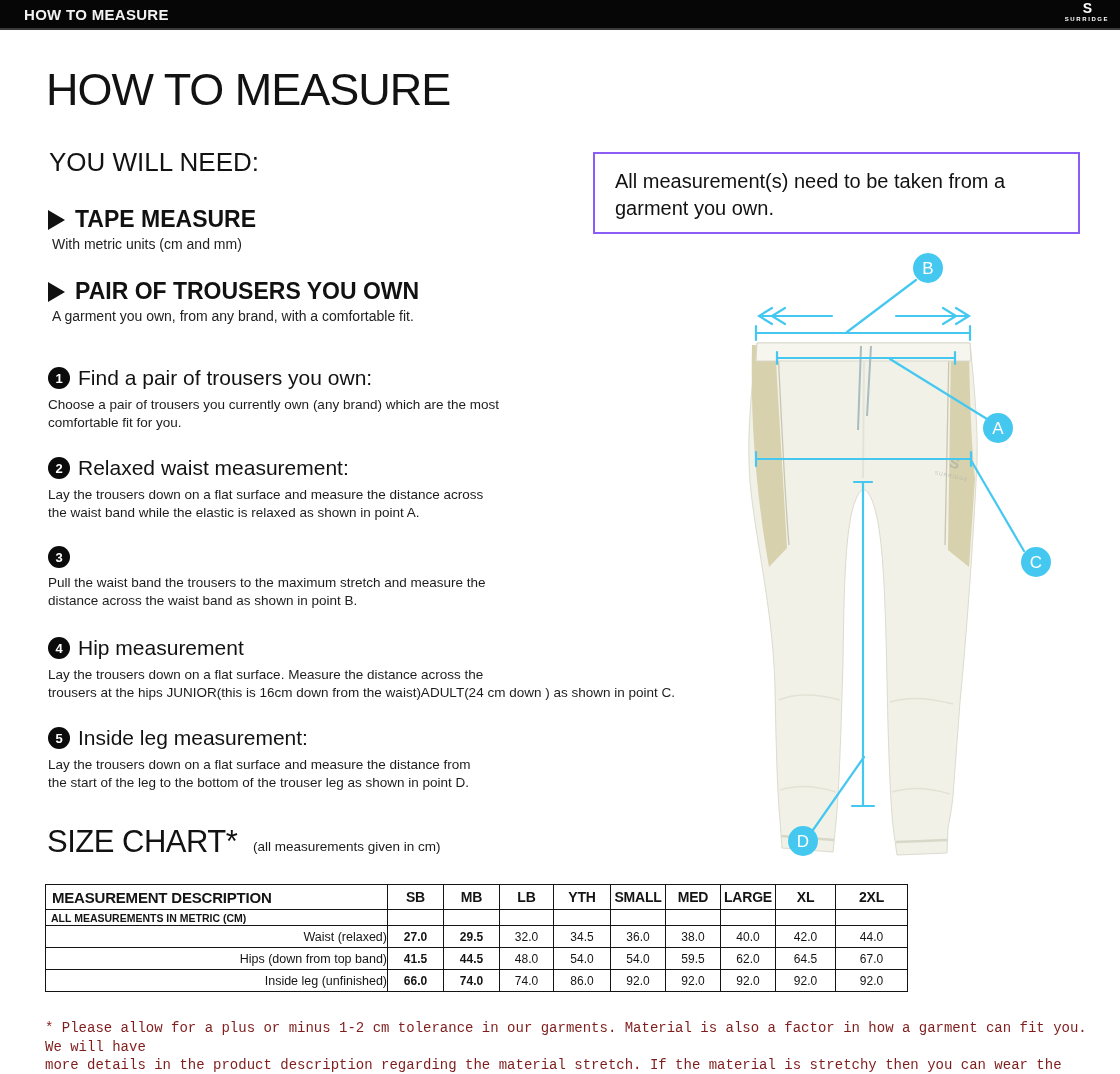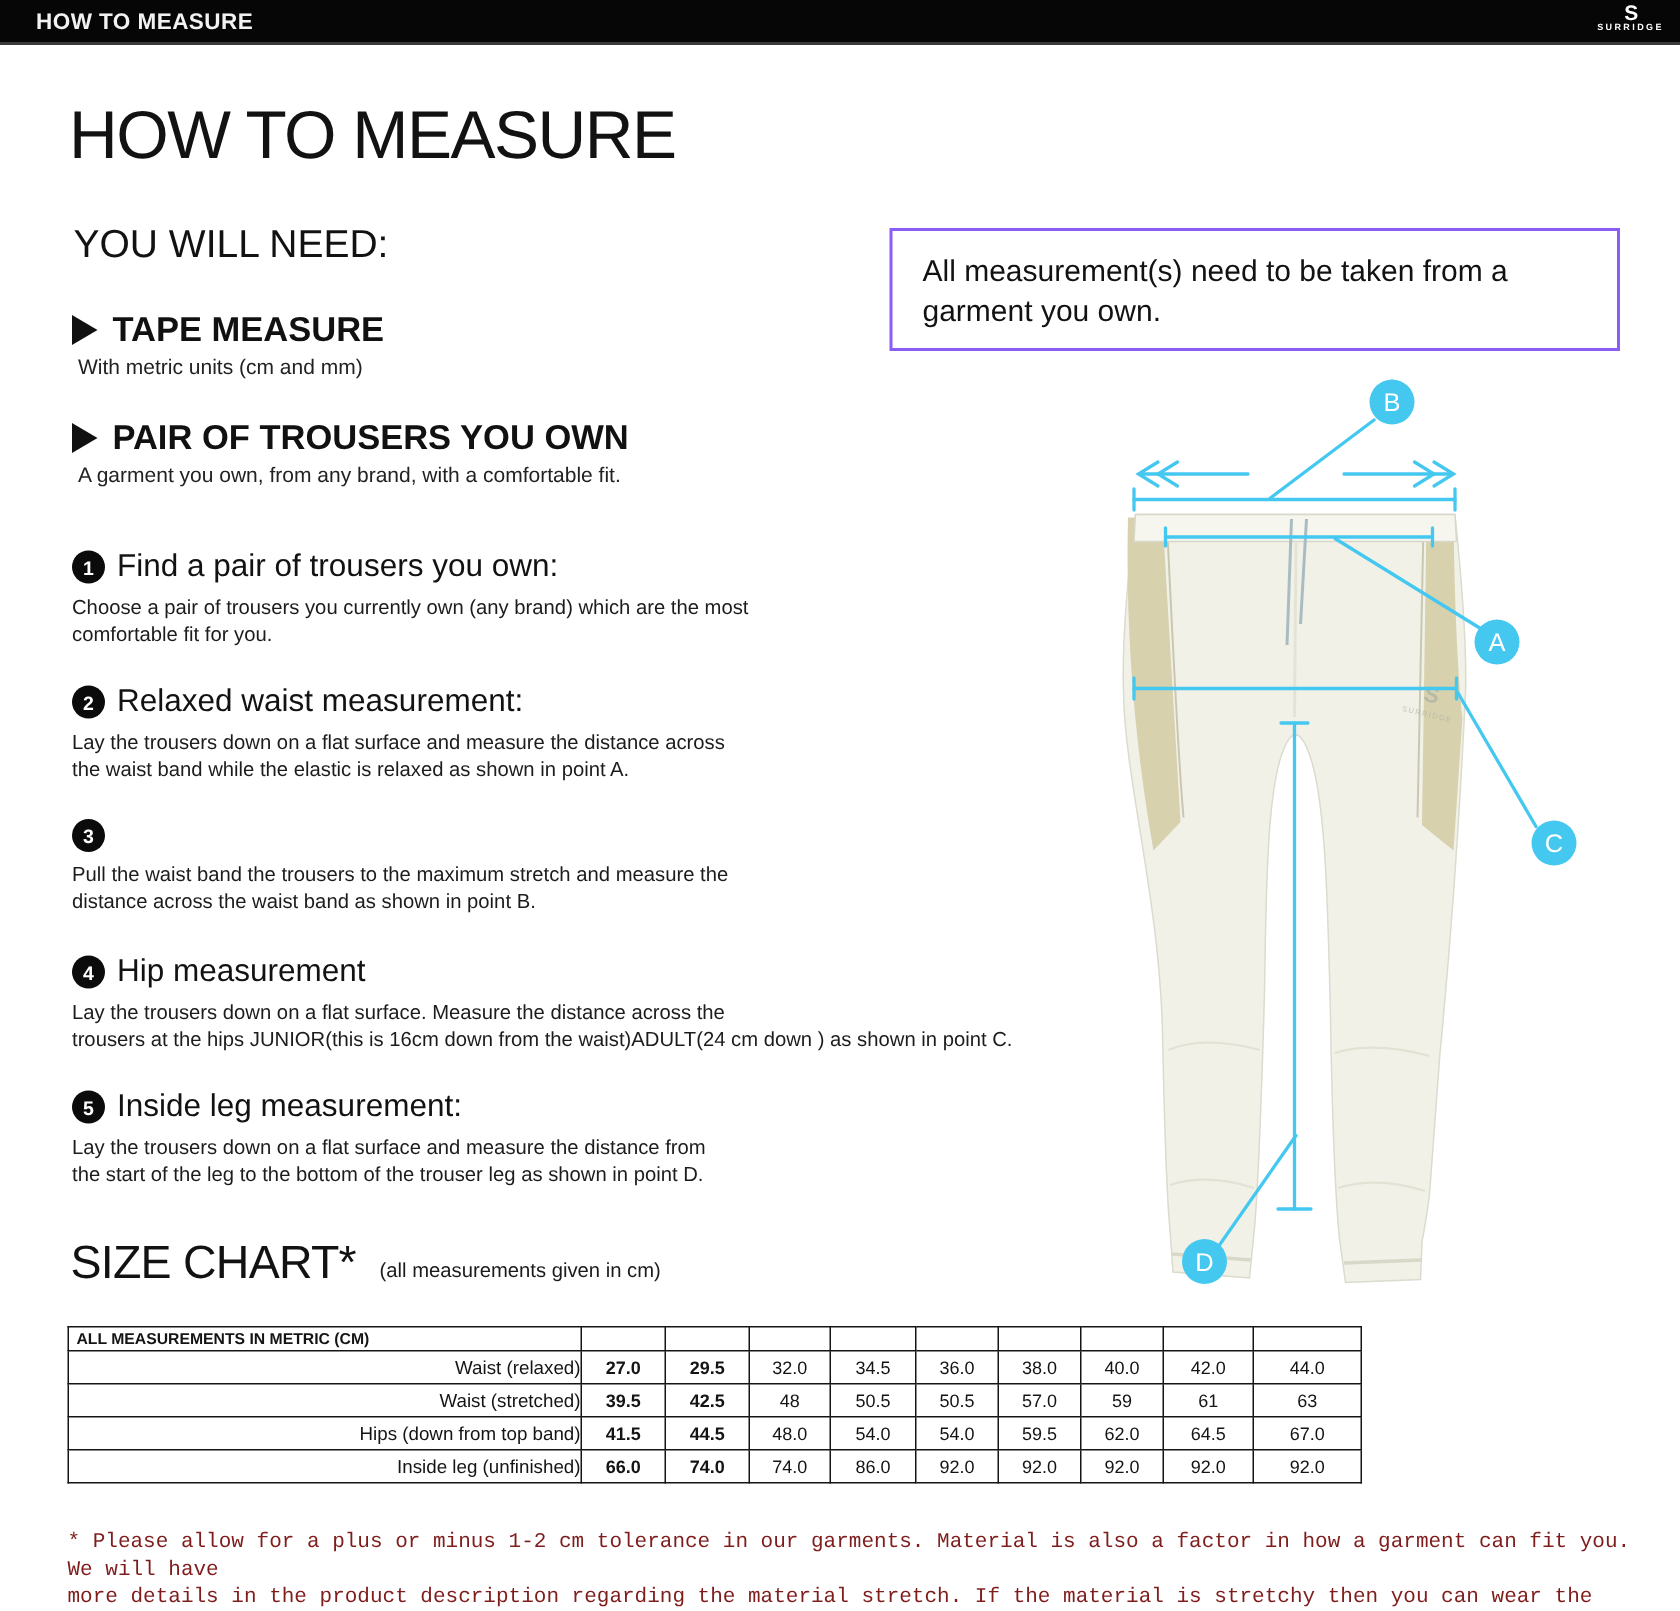--- a/index.html
+++ b/index.html
@@ -237,20 +237,32 @@
       <col style="width:56px">
       <col style="width:54px">
     <col style="width:57px">
       <col style="width:55px">
       <col style="width:55px">
       <col style="width:55px">
     <col style="width:60px">
       <col style="width:72px">
   </colgroup>
   <tbody>
+      <tr>
+    <th class="desc">MEASUREMENT DESCRIPTION</th>
+    <th>SB</th>
+    <th>MB</th>
+    <th>LB</th>
+    <th>YTH</th>
+    <th>SMALL</th>
+    <th>MED</th>
+    <th>LARGE</th>
+    <th>XL</th>
+    <th>2XL</th>
+  </tr>
   <tr class="metric">
     <td class="lbl">ALL MEASUREMENTS IN METRIC (CM)</td>
     <td></td>
         <td></td>
     <td></td>
         <td></td>
     <td></td>
         <td></td>
     <td></td>
         <td></td>
@@ -262,32 +274,20 @@
     <td class="b">29.5</td>
     <td>32.0</td>
     <td>34.5</td>
     <td>36.0</td>
     <td>38.0</td>
     <td>40.0</td>
     <td>42.0</td>
     <td>44.0</td>
   </tr>
   <tr class="data">
-    <td class="lbl">Waist (stretched)</td>
-    <td class="b">39.5</td>
-    <td class="b">42.5</td>
-    <td>48</td>
-    <td>50.5</td>
-    <td>50.5</td>
-    <td>57.0</td>
-    <td>59</td>
-    <td>61</td>
-    <td>63</td>
-  </tr>
-  <tr class="data">
     <td class="lbl">Hips (down from top band)</td>
     <td class="b">41.5</td>
     <td class="b">44.5</td>
     <td>48.0</td>
     <td>54.0</td>
     <td>54.0</td>
     <td>59.5</td>
     <td>62.0</td>
     <td>64.5</td>
     <td>67.0</td>

